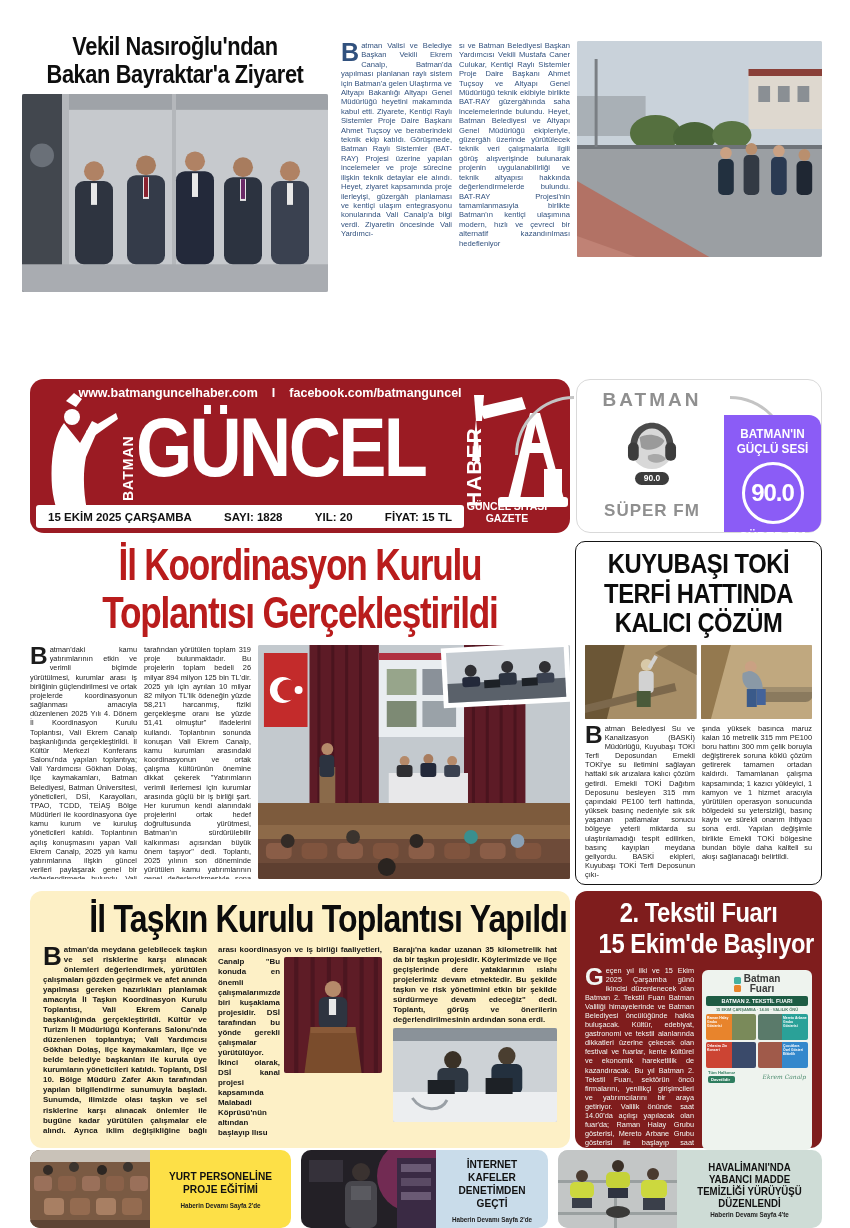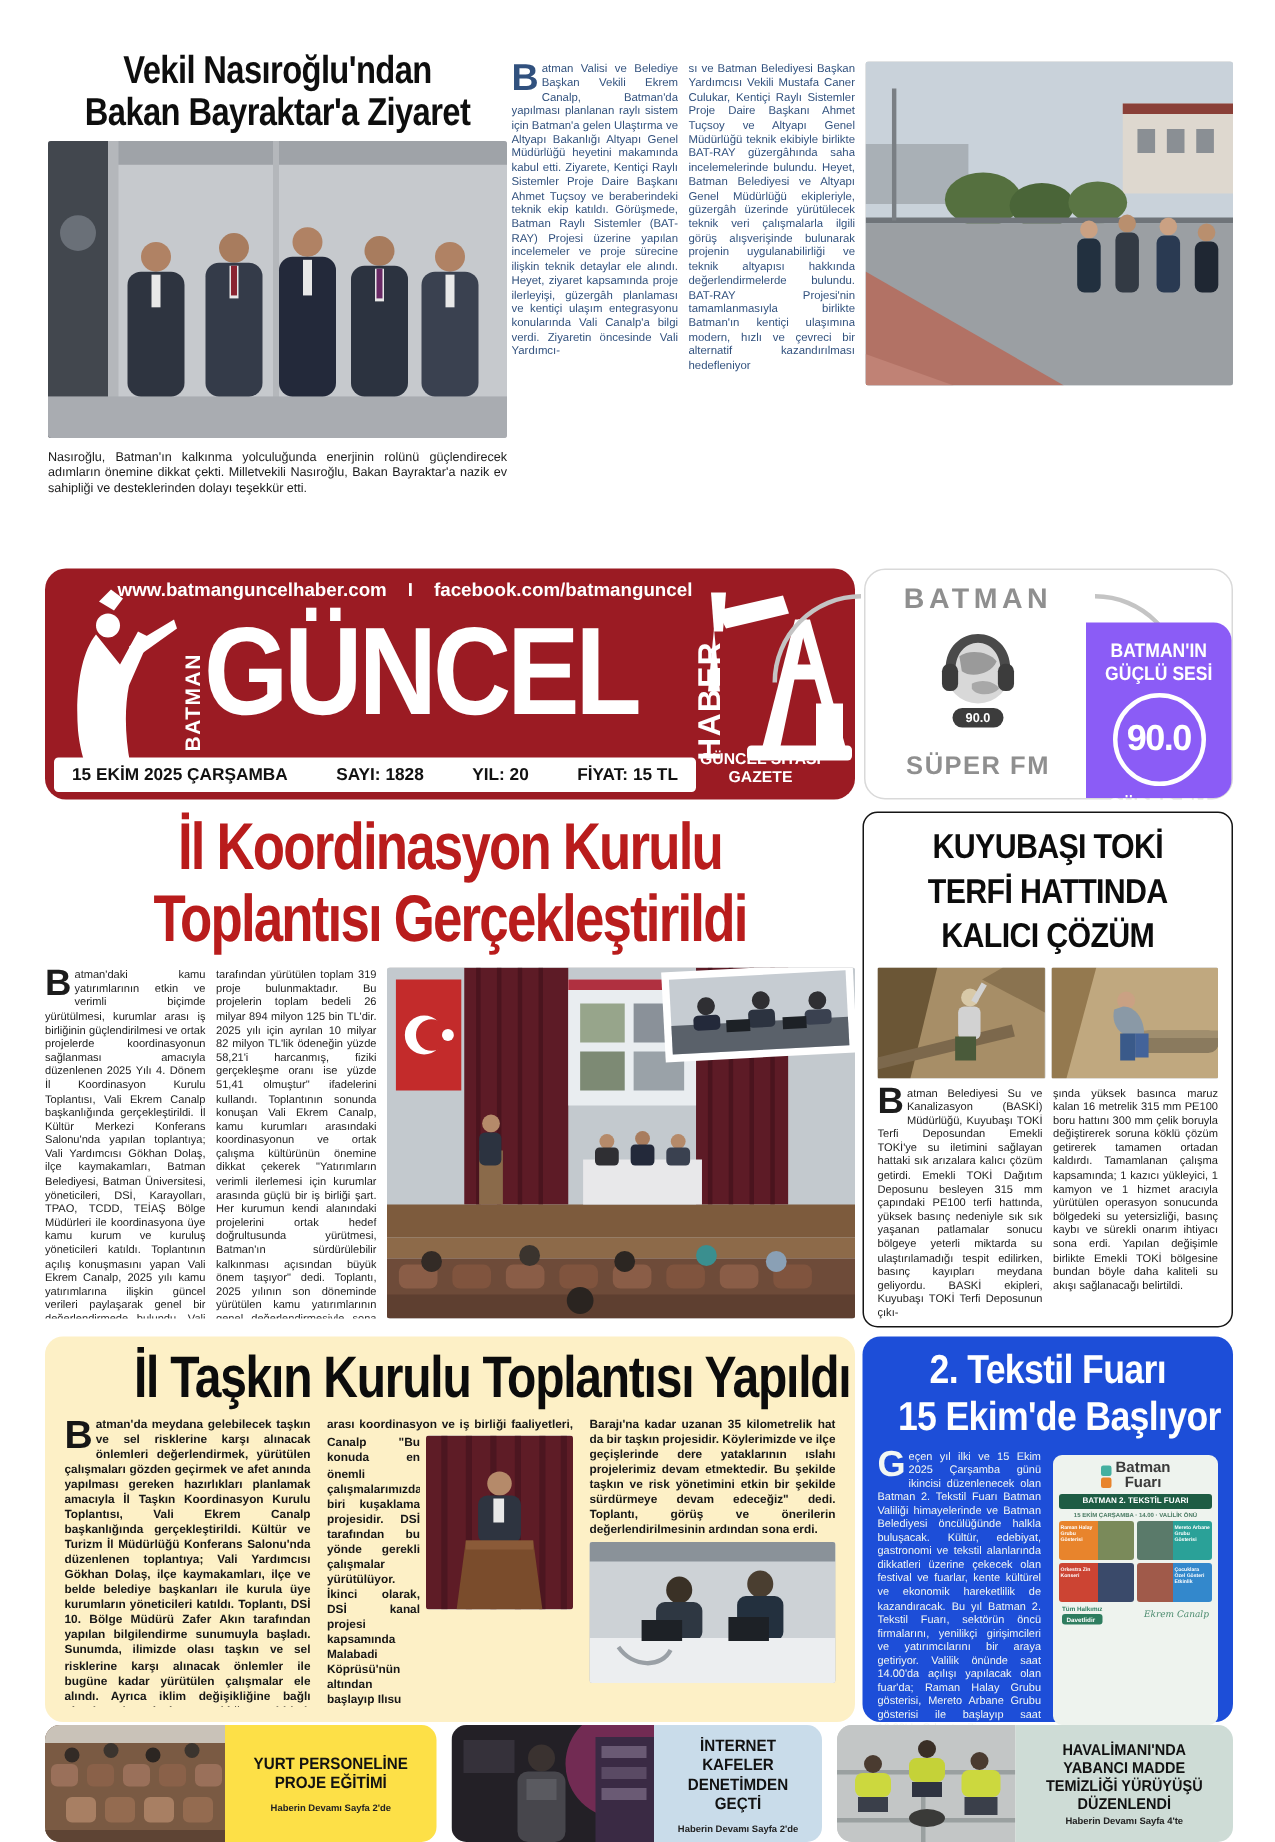--- a/index.html
+++ b/index.html
@@ -10,21 +10,21 @@
   .photo { overflow:hidden; background:#ccc; }
   .photo svg { display:block; width:100%; height:100%; }
   .cond { display:block; transform:scaleX(0.84); transform-origin:50% 0; white-space:nowrap; text-align:center; }
   .hline { display:block; text-align:center; }
   .bt { font-size:7.6px; line-height:1.24; text-align:justify; color:#1c1c1c; overflow:hidden; }
   .dropcap::first-letter { float:left; font-size:3.3em; line-height:0.8; font-weight:bold; padding:1px 2px 0 0; }
   .cols { display:flex; }
   .cols > * { flex:1; min-width:0; }
 
   
-  .sec-visit { left:32px; top:32px; width:306px; }
+  .sec-visit { left:22px; top:32px; width:306px; }
   .sec-visit h2 { font-size:26px; line-height:28px; color:#0e0e0e; font-weight:bold; letter-spacing:-0.5px; }
   .sec-visit .photo { margin-top:6px; height:198px; border-radius:2px; }
   .sec-visit .cols { margin-top:7px; gap:9px; }
   .sec-visit .bt { font-size:8.4px; }
 
   
   .sec-batray { left:341px; top:30px; width:481px; }
   .sec-batray h1 { font-size:46px; line-height:51px; color:#1c3763; font-weight:bold; letter-spacing:-1px; }
   .sec-batray h1 .cond { transform:scaleX(0.8); }
   .sec-batray .content { display:flex; gap:7px; margin-top:11px; height:216px; }
@@ -63,41 +63,41 @@
   .sec-koord { left:30px; top:541px; width:540px; }
   .sec-koord h1 { font-size:44px; line-height:48px; color:#b91c1c; font-weight:bold; letter-spacing:-1.5px; }
   .sec-koord h1 .cond { transform:scaleX(0.8); }
   .sec-koord .content { display:flex; gap:7px; margin-top:8px; height:234px; }
   .sec-koord .tcol { width:107px; flex:none; }
   .sec-koord .bt { font-size:7.4px; height:100%; }
   .sec-koord .photo { flex:1; border-radius:2px; }
 
   
   .sec-kuyu { left:575px; top:541px; width:247px; height:344px; border:1.6px solid #151515; border-radius:10px; padding:8px 9px 6px; background:#fff; }
-  .sec-kuyu h2 { font-size:23px; line-height:29.5px; color:#0c0c0c; font-weight:bold; letter-spacing:-0.5px; }
+  .sec-kuyu h2 { font-size:27px; line-height:29.5px; color:#0c0c0c; font-weight:bold; letter-spacing:-0.5px; }
   .sec-kuyu h2 .cond { transform:scaleX(0.88); }
   .sec-kuyu .kphotos { display:flex; gap:4px; margin:6px 0 5px; height:74px; }
   .sec-kuyu .photo { flex:1; border-radius:1px; }
   .sec-kuyu .cols { gap:7px; height:156px; }
   .sec-kuyu .bt { font-size:7.4px; height:100%; }
 
   
   .sec-taskin { left:30px; top:891px; width:540px; height:257px; background:#fdf0c6; border-radius:12px; padding:6px 13px; }
   .sec-taskin h1 { font-size:39px; line-height:43px; color:#0c0c0c; font-weight:bold; letter-spacing:-1px; }
   .sec-taskin h1 .cond { transform:scaleX(0.82); }
   .sec-taskin .cols { gap:11px; margin-top:5px; height:193px; }
   .sec-taskin .bt { font-size:7.9px; font-weight:bold; line-height:1.27; color:#161616; }
   .t-col2-row { display:flex; gap:4px; margin-top:2px; flex:1; }
   .t-col2-row .bt { width:62px; flex:none; }
   .t-col2-row .photo { flex:1; height:116px; border-radius:2px; }
   .t-col { display:flex; flex-direction:column; }
   .t-col .photo-panelbox { height:94px; margin-top:3px; border-radius:2px; flex:none; }
 
   
-  .sec-tekstil { left:575px; top:891px; width:247px; height:257px; background:#1d4ed8; border-radius:12px; padding:7px 10px; color:#fff; }
+  .sec-tekstil { left:575px; top:891px; width:247px; height:257px; background:#7f1d1d; border-radius:12px; padding:7px 10px; color:#fff; }
   .sec-tekstil h2 { font-size:27px; line-height:31px; font-weight:bold; color:#fff; letter-spacing:-0.5px; }
   .sec-tekstil h2 .cond { transform:scaleX(0.88); }
   .sec-tekstil .cols { gap:8px; margin-top:6px; height:184px; }
   .sec-tekstil .bt { font-size:7.3px; color:#f2f7f3; height:100%; }
   .tk-col2 { display:flex; flex-direction:column; width:110px; flex:none; }
   .tk-col2 .bt { height:auto; flex:none; }
   .poster { margin-top:4px; flex:1; background:#eef3ee; border-radius:6px; padding:4px 4px 2px; color:#333; overflow:hidden; }
   .poster-brand { display:flex; align-items:center; justify-content:center; gap:3px; }
   .pb-squares { display:flex; flex-direction:column; gap:1px; }
   .pb-sq { width:7px; height:7px; border-radius:1.5px; display:block; }
@@ -165,21 +165,20 @@
             <rect x="202" y="84" width="38" height="88" rx="9" fill="#2c3340"></rect>
             <rect x="218" y="86" width="6" height="22" fill="#e8e8e8"></rect>
             <rect x="219" y="86" width="4" height="20" fill="#6a2a66"></rect>
           <circle cx="268" cy="78" r="10" fill="#b08264"></circle>
             <rect x="249" y="88" width="38" height="84" rx="9" fill="#3a4150"></rect>
             <rect x="265" y="90" width="6" height="22" fill="#e8e8e8"></rect>
         </g>
       </svg>
     </div>
     <div class="cols">
-      <p class="bt">Nasıroğlu, Batman'ın kalkınma yolculuğunda enerjinin rolünü güçlendirecek adımların önemine dikkat çekti. Milletvekili Nasıroğlu, Bakan Bayraktar'a nazik ev sahipliği ve desteklerinden dolayı teşekkür etti.</p>
     </div>
   </section>
 
   <section class="sec-batray">
     <div class="content">
       <div class="tcol">
           <p class="bt dropcap">Batman Valisi ve Belediye Başkan Vekili Ekrem Canalp, Batman'da yapılması planlanan raylı sistem için Batman'a gelen Ulaştırma ve Altyapı Bakanlığı Altyapı Genel Müdürlüğü heyetini makamında kabul etti. Ziyarete, Kentiçi Raylı Sistemler Proje Daire Başkanı Ahmet Tuçsoy ve beraberindeki teknik ekip katıldı. Görüşmede, Batman Raylı Sistemler (BAT-RAY) Projesi üzerine yapılan incelemeler ve proje sürecine ilişkin teknik detaylar ele alındı. Heyet, ziyaret kapsamında proje ilerleyişi, güzergâh planlaması ve kentiçi ulaşım entegrasyonu konularında Vali Canalp'a bilgi verdi. Ziyaretin öncesinde Vali Yardımcı-</p>
         </div>
       <div class="tcol">
           <p class="bt">sı ve Batman Belediyesi Başkan Yardımcısı Vekili Mustafa Caner Culukar, Kentiçi Raylı Sistemler Proje Daire Başkanı Ahmet Tuçsoy ve Altyapı Genel Müdürlüğü teknik ekibiyle birlikte BAT-RAY güzergâhında saha incelemelerinde bulundu. Heyet, Batman Belediyesi ve Altyapı Genel Müdürlüğü ekipleriyle, güzergâh üzerinde yürütülecek teknik veri çalışmalarla ilgili görüş alışverişinde bulunarak projenin uygulanabilirliği ve teknik altyapısı hakkında değerlendirmelerde bulundu. BAT-RAY Projesi'nin tamamlanmasıyla birlikte Batman'ın kentiçi ulaşımına modern, hızlı ve çevreci bir alternatif kazandırılması hedefleniyor</p>

